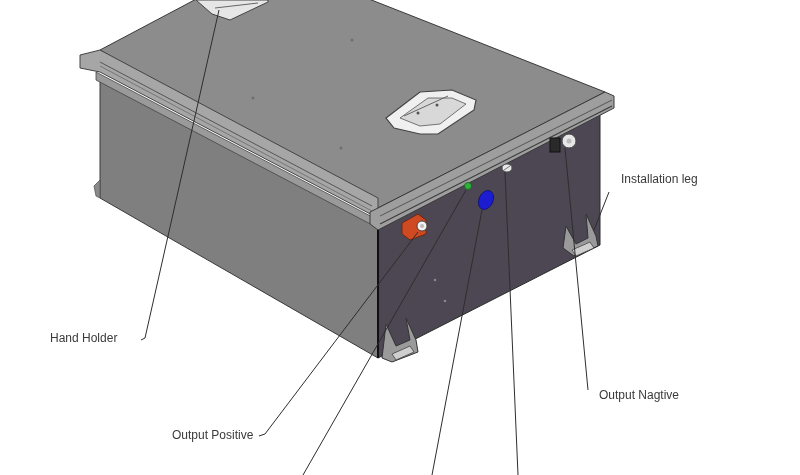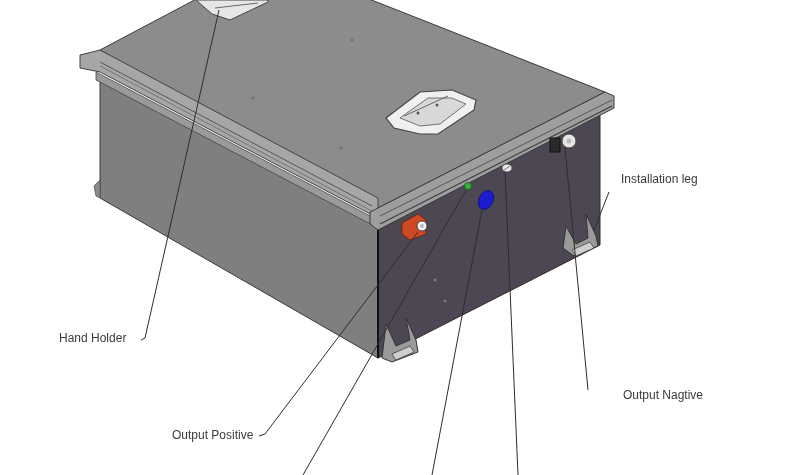--- a/index.html
+++ b/index.html
@@ -100,17 +100,17 @@
       <line x1="482" y1="210" x2="432" y2="475"></line>
 
       <line x1="505" y1="172" x2="518" y2="475"></line>
 
       <line x1="565" y1="148" x2="588" y2="390"></line>
 
       <line x1="609" y1="192" x2="594" y2="230"></line>
     </g>
   </svg>
 
-  <div class="label" style="left:59px; top:331px;">Hand Holder</div>
+  <div class="label" style="left:50px; top:331px;">Hand Holder</div>
   <div class="label" style="left:172px; top:428px;">Output Positive</div>
   <div class="label" style="left:621px; top:172px;text-align:center;">Installation leg</div>
-  <div class="label" style="left:623px; top:388px;">Output Nagtive</div>
+  <div class="label" style="left:599px; top:388px;">Output Nagtive</div>
 </div>
 
 </body></html>

